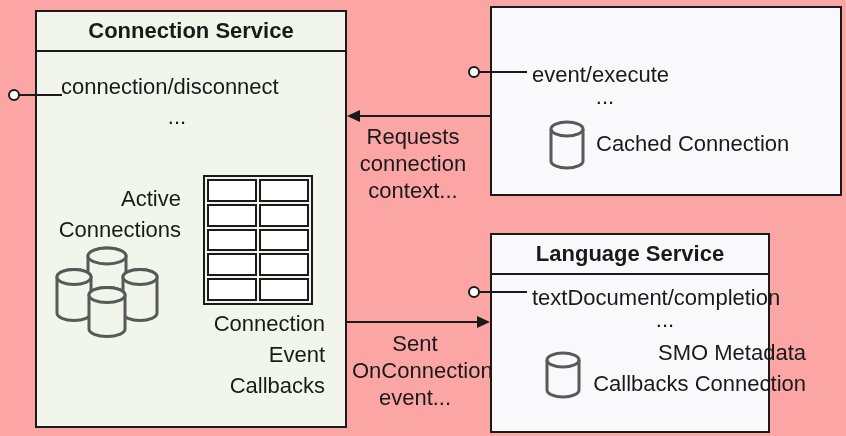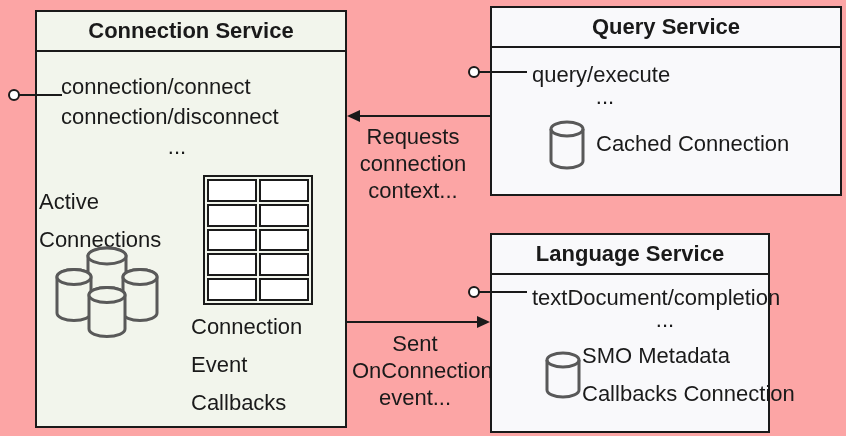--- a/index.html
+++ b/index.html
@@ -9,21 +9,21 @@
     color:#1a1a1a; overflow:hidden; background:#fca5a5;
   }
   .box { position:absolute; border:2px solid #1a1a1a; box-sizing:border-box; }
   .box.conn { background:#f2f5ec; }
   .box.svc  { background:#f9f9fb; }
   .box-header {
     height:38px; line-height:38px; border-bottom:2px solid #1a1a1a;
     text-align:center; font-weight:bold; font-size:22px;
   }
   .txt { position:absolute; font-size:22px; line-height:30px; white-space:nowrap; }
-  .wrap { position:absolute; font-size:22px; line-height:38px; text-align:left; }
+  .wrap { position:absolute; font-size:22px; line-height:31px; text-align:right; }
   .ell { text-align:center; }
   .lbl {
     position:absolute; font-size:22px; line-height:27px;
     text-align:center;
   }
   .hline { position:absolute; height:2px; background:#1a1a1a; }
   .ah-left {
     position:absolute; width:0; height:0;
     border-top:6px solid transparent; border-bottom:6px solid transparent;
     border-right:13px solid #1a1a1a;
@@ -48,21 +48,20 @@
 </style>
 </head>
 <body>
 
 <div class="stage">
 
   <div class="box conn" style="left:35px; top:10px; width:312px; height:418px;">
     <div class="box-header">Connection Service</div>
 
     <div class="txt" style="left:24px; top:60px; width:232px;">
-      <div>connection/connect</div>
       <div>connection/disconnect</div>
       <div class="ell">...</div>
     </div>
 
     <div class="wrap" style="left:2px; top:171px; width:142px;">Active Connections</div>
 
     <svg style="position:absolute; left:16px; top:231px;" width="108" height="96" viewBox="0 0 108 96">
       <g stroke="#595959" stroke-width="3" fill="#f2f5ec">
 
         <path d="M35,13 L35,56 A19,8 0 0 0 73,56 L73,13 A19,8 0 0 0 35,13 Z"></path>
@@ -89,23 +88,22 @@
         <div class="cb-cell"></div>
         <div class="cb-cell"></div>
         <div class="cb-cell"></div>
         <div class="cb-cell"></div>
       </div>
 
     <div class="wrap" style="left:154px; top:296px; width:134px;">Connection Event Callbacks</div>
   </div>
 
   <div class="box svc" style="left:490px; top:6px; width:352px; height:190px;">
-    <div class="box-header">Query Service</div>
 
-    <div class="txt" style="left:40px; top:52px;">query/execute</div>
+    <div class="txt" style="left:40px; top:52px;">event/execute</div>
     <div class="txt ell" style="left:83px; top:74px; width:60px;">...</div>
 
     <svg style="position:absolute; left:56px; top:112px;" width="38" height="50" viewBox="0 0 38 50">
       <g stroke="#595959" stroke-width="3" fill="none">
         <path d="M3,9 L3,41 A16,7 0 0 0 35,41 L35,9"></path>
         <ellipse cx="19" cy="9" rx="16" ry="7"></ellipse>
       </g>
     </svg>
     <div class="txt" style="left:104px; top:121px;">Cached Connection</div>
   </div>

